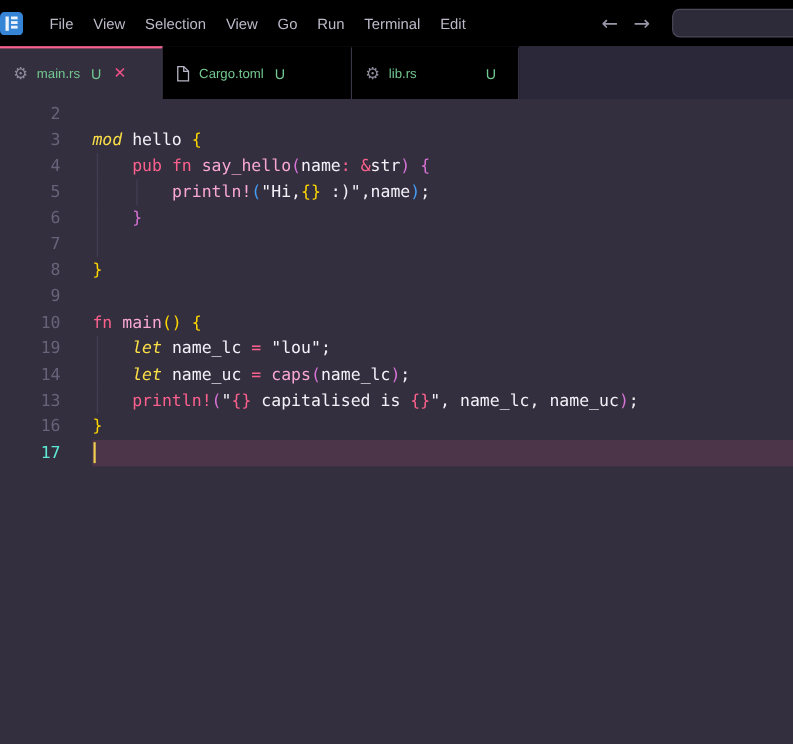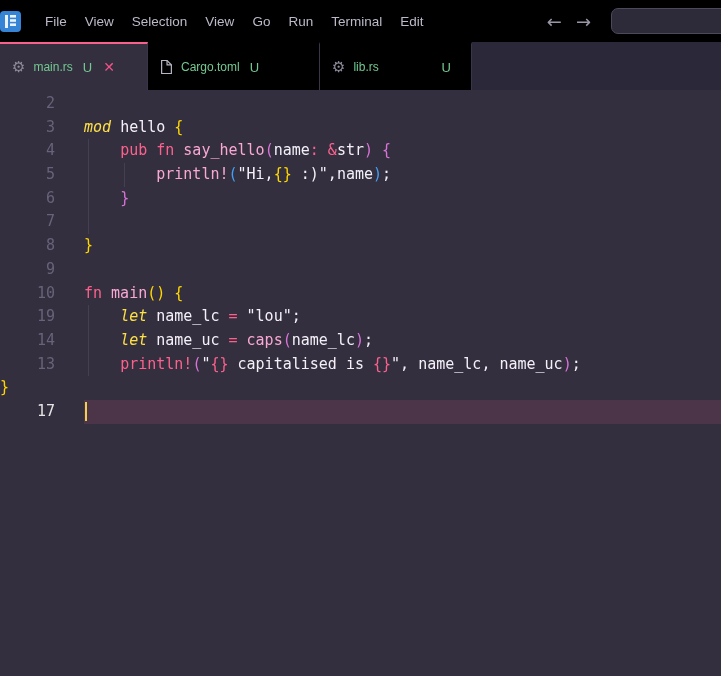--- a/index.html
+++ b/index.html
@@ -35,21 +35,21 @@
   .tab.w3 .tab-badge { margin-left:auto; margin-right:8px; }
 
   
   .editor { height:586px; background:#332f3e; padding-top:2px;
             font-family:"DejaVu Sans Mono", monospace; font-size:15px; }
   .line { display:flex; height:23.7px; line-height:23.7px; }
   .gutter { width:84px; flex:none; text-align:right; padding-right:29px;
             color:#69627a; font-size:15px; }
   .content { flex:1; position:relative; white-space:pre; color:#f5f0f8; }
   .line.current .content { background:#4d3549; }
-  .line.current .gutter { color:#e5e5e5; }
+  .line.current .gutter { color:#5eead4; }
   .guide { position:absolute; top:0; bottom:0; width:1px; background:#453f55; }
   .caret { position:absolute; left:1px; top:2px; width:2px; height:19px; background:#f3cf50; }
 
   .t-kw  { color:#fc618d;margin-top:14px; }
   .t-kwi { color:#fde047; font-style:italic;text-align:right; }
   .t-fn  { color:#f9a8d4; }
   .t-fg  { color:#f5f0f8;text-align:right; }
   .t-str { color:#f5f0f8; }
   .t-b0  { color:#ffd700; }
   .t-b1  { color:#d873d8; }
@@ -156,19 +156,20 @@
     </div>
     <div class="line">
       <div class="gutter">14</div>
       <div class="content"><span class="guide" style="left: 4px;"></span><span class="t-fg">    </span><span class="t-kwi">let</span><span class="t-fg"> </span><span class="t-fg">name_uc</span><span class="t-fg"> </span><span class="t-kw">=</span><span class="t-fg"> </span><span class="t-fn">caps</span><span class="t-b1">(</span><span class="t-fg">name_lc</span><span class="t-b1">)</span><span class="t-fg">;</span></div>
     </div>
     <div class="line">
       <div class="gutter">13</div>
       <div class="content"><span class="guide" style="left: 4px;"></span><span class="t-fg">    </span><span class="t-kw">println!</span><span class="t-b1">(</span><span class="t-str">"</span><span class="t-ph1">{}</span><span class="t-str"> capitalised is </span><span class="t-ph1">{}</span><span class="t-str">"</span><span class="t-fg">, </span><span class="t-fg">name_lc</span><span class="t-fg">, </span><span class="t-fg">name_uc</span><span class="t-b1">)</span><span class="t-fg">;</span></div>
     </div>
     <div class="line">
+      <div class="gutter">16</div>
       <div class="content"><span class="t-b0">}</span></div>
     </div>
     <div class="line current">
       <div class="gutter">17</div>
       <div class="content"><span class="caret"></span></div>
     </div>
   </div>
 
 </body></html>

